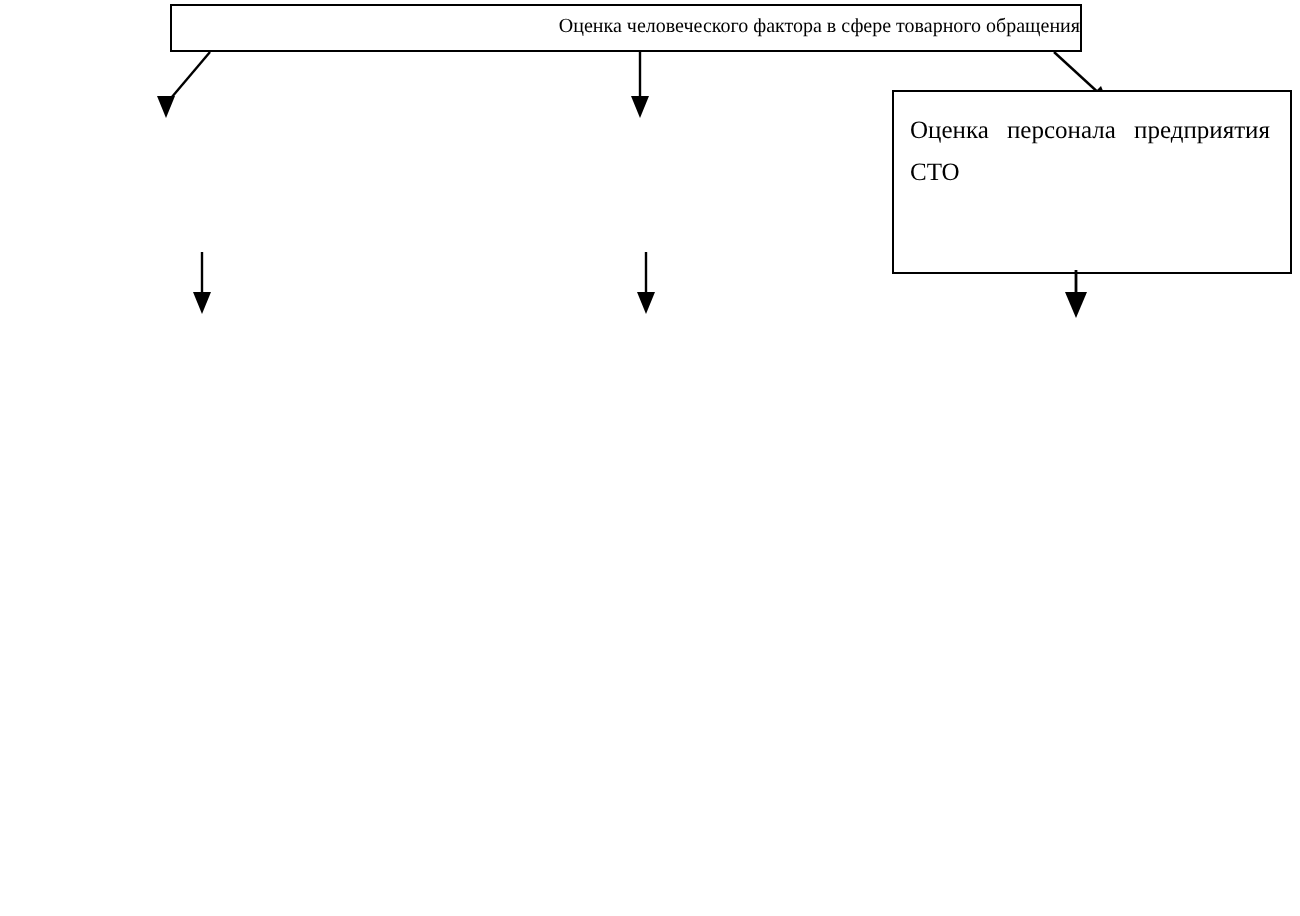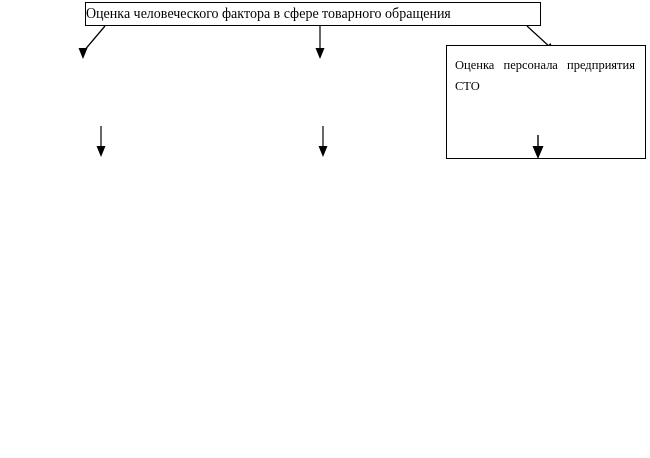--- a/index.html
+++ b/index.html
@@ -28,31 +28,31 @@
     color: #000000;
   }
   
   #root-node {
     left: 85px;
     top: 2px;
     width: 456px;
     height: 24px;
   }
   #root-node .node-title {
-    font-size: 14px;
+    font-size: 10px;
     line-height: 22px;
-    text-align: left;
+    text-align: right;
     white-space: nowrap;
   }
   
   #branch-node-3 {
     left: 446px;
     top: 45px;
     width: 200px;
-    height: 114px;
+    height: 92px;
     padding: 9px 10px 0 8px;
   }
   #branch-node-3 .node-title {
     font-size: 12.5px;
     line-height: 21px;
     text-align: justify;
     text-align-last: left;
     hyphens: none;
   }
   .arrow {

